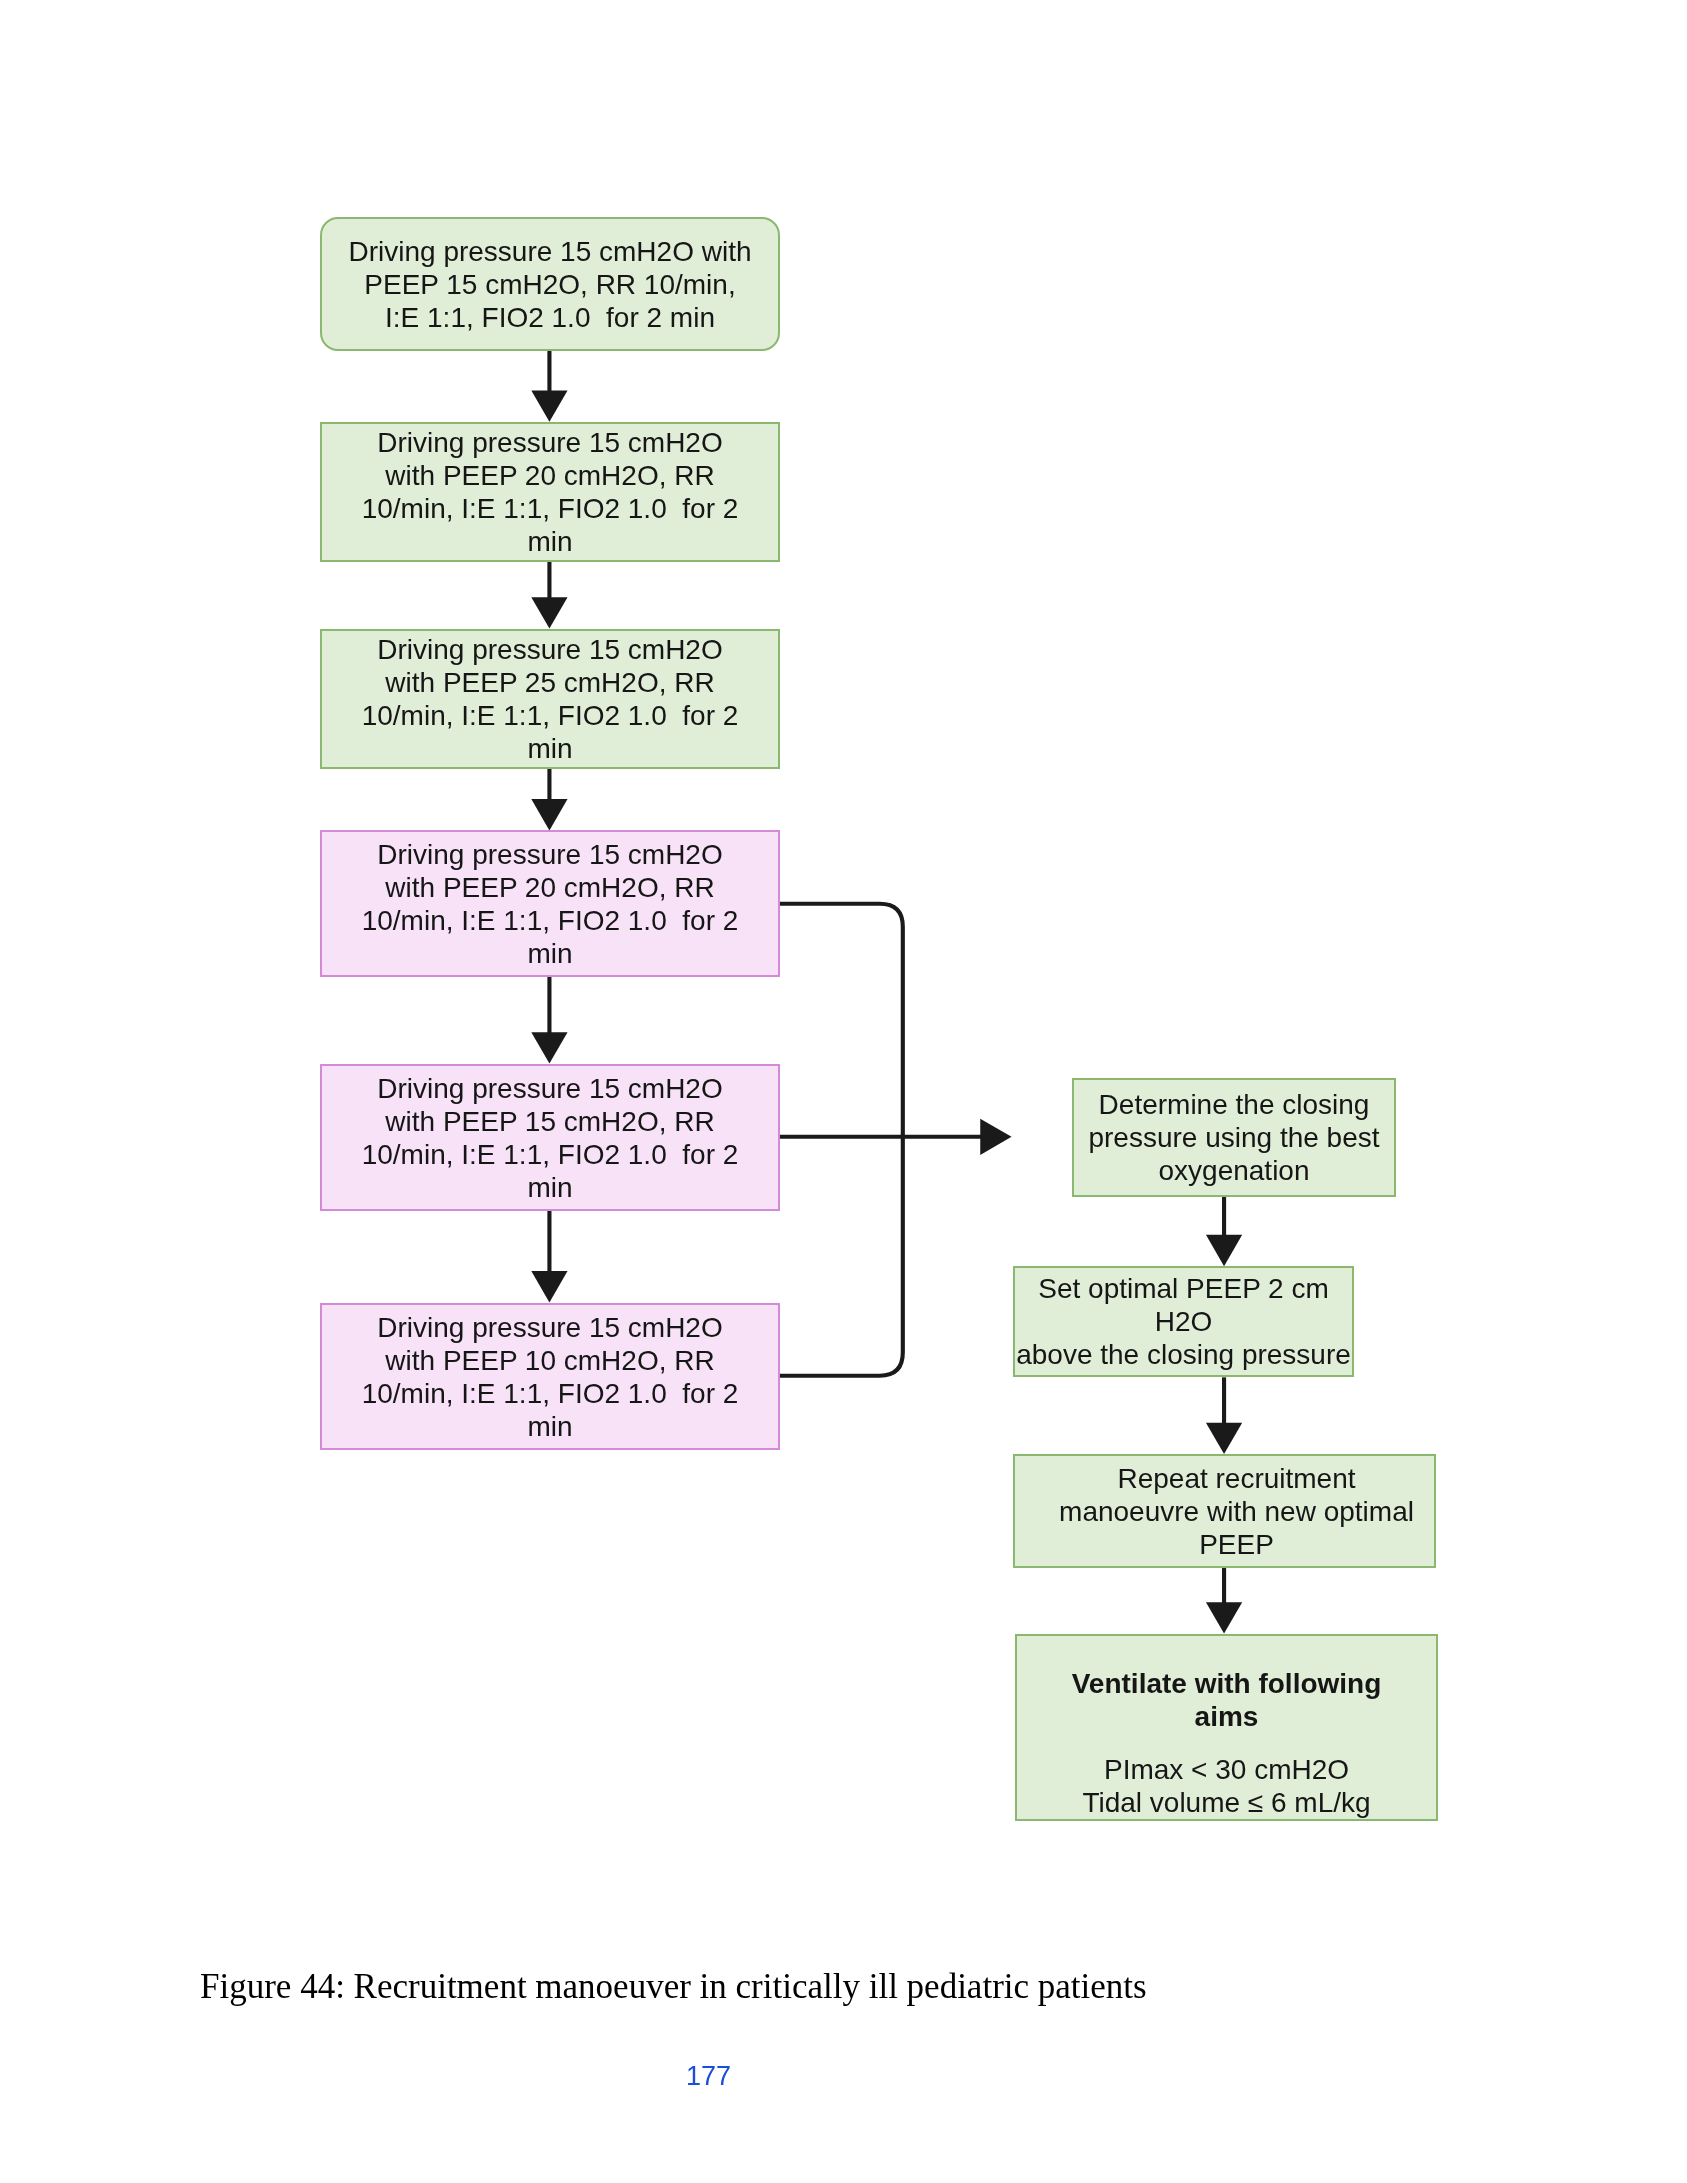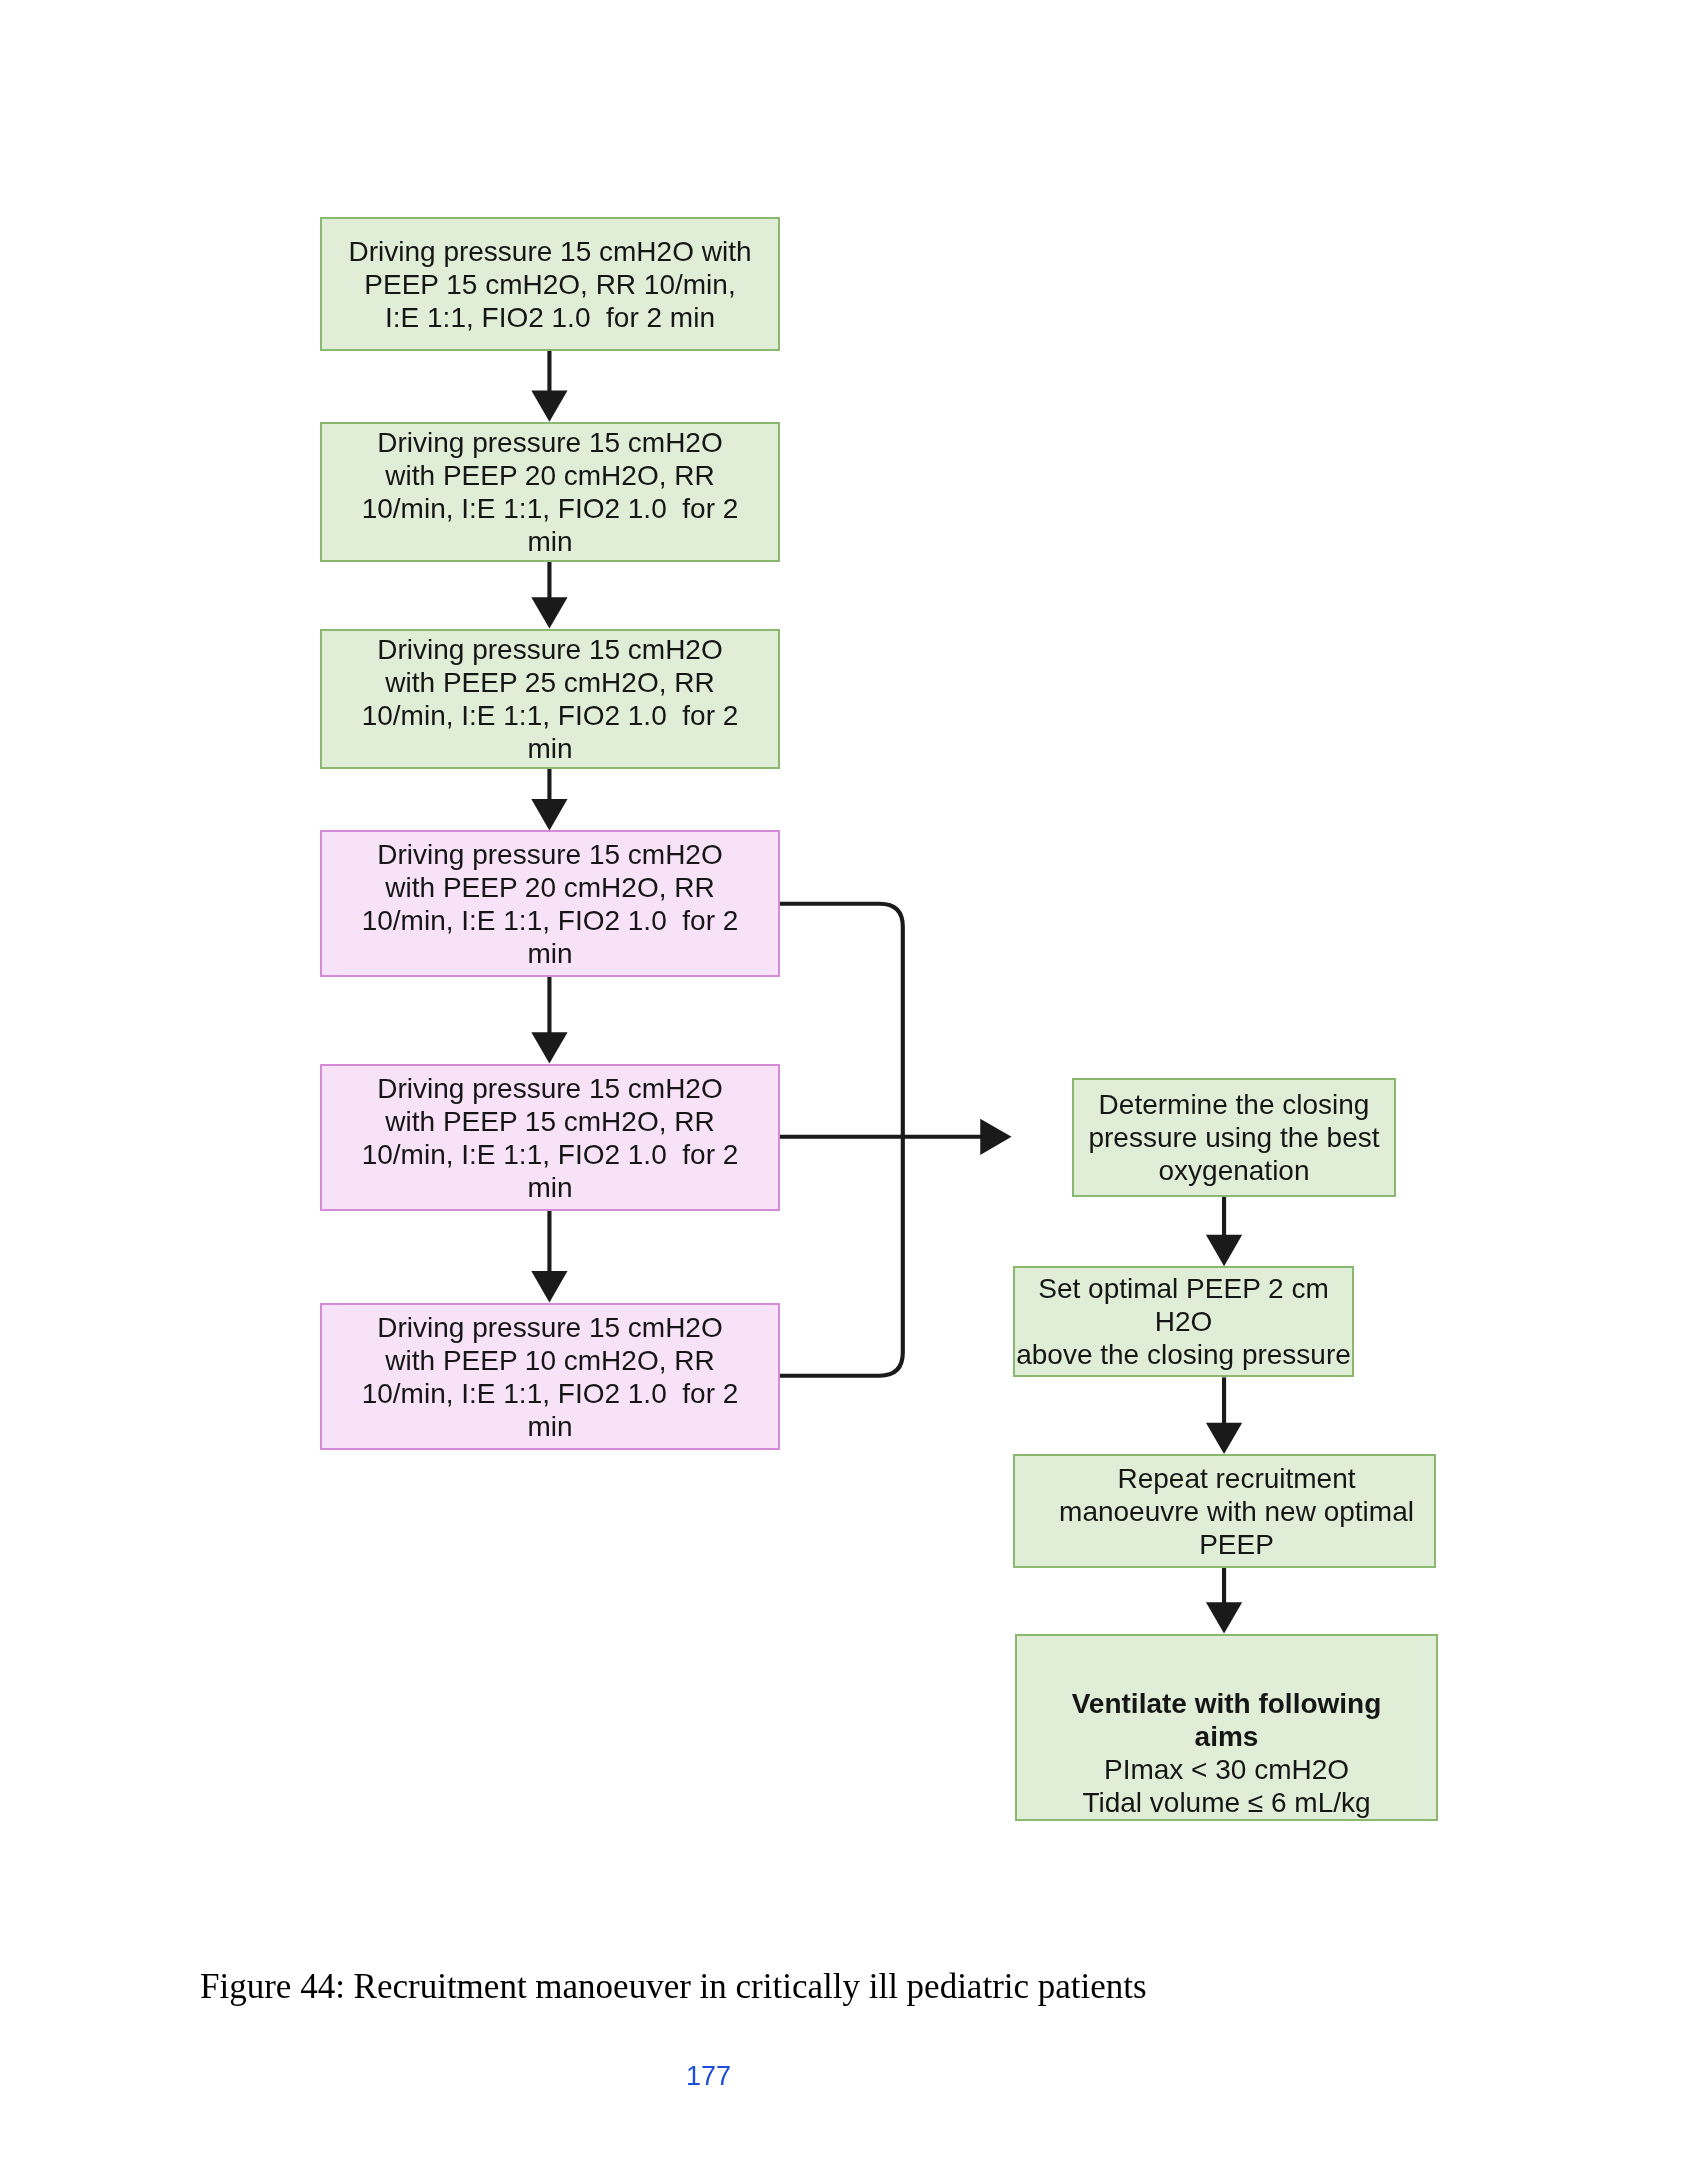--- a/index.html
+++ b/index.html
@@ -38,22 +38,22 @@
   .flow-box.green {
     background: #e0edd7;
     border: 2.5px solid #8ab86e;
   }
   .flow-box.pink {
     background: #f7e2f8;
     border: 2.5px solid #d48ad6;
   }
   .flow-box.final {
     flex-direction: column;
-    justify-content: flex-end;
-    padding-top: 21px;
+    justify-content: space-between;
+    padding-top: 31px;
   }
   .final-title {
     font-weight: bold;
     white-space: pre-wrap;
     text-align: center;
   }
   .final-body {
     white-space: pre-wrap;
     text-align: center;
   }
@@ -106,21 +106,21 @@
       <polygon points="645,970 689,970 667,1008"></polygon>
       <polygon points="645,1253 689,1253 667,1291"></polygon>
       <polygon points="645,1543 689,1543 667,1581"></polygon>
       <polygon points="1464,1499 1508,1499 1486,1537"></polygon>
       <polygon points="1464,1727 1508,1727 1486,1765"></polygon>
       <polygon points="1464,1945 1508,1945 1486,1983"></polygon>
       <polygon points="1190,1358 1190,1402 1228,1380"></polygon>
     </g>
   </svg>
 
-  <div class="flow-box green" style="left:320px; top:217px; width:460px; height:134px;">Driving pressure 15 cmH2O with
+  <div class="flow-box green" style="left:320px; top:217px; width:460px; height:134px;border-radius:18px;">Driving pressure 15 cmH2O with
 PEEP 15 cmH2O, RR 10/min,
 I:E 1:1, FIO2 1.0  for 2 min</div>
 
   <div class="flow-box green" style="left:320px; top:422px; width:460px; height:140px;">Driving pressure 15 cmH2O
 with PEEP 20 cmH2O, RR
 10/min, I:E 1:1, FIO2 1.0  for 2
 min</div>
 
   <div class="flow-box green" style="left:320px; top:629px; width:460px; height:140px;">Driving pressure 15 cmH2O
 with PEEP 25 cmH2O, RR

